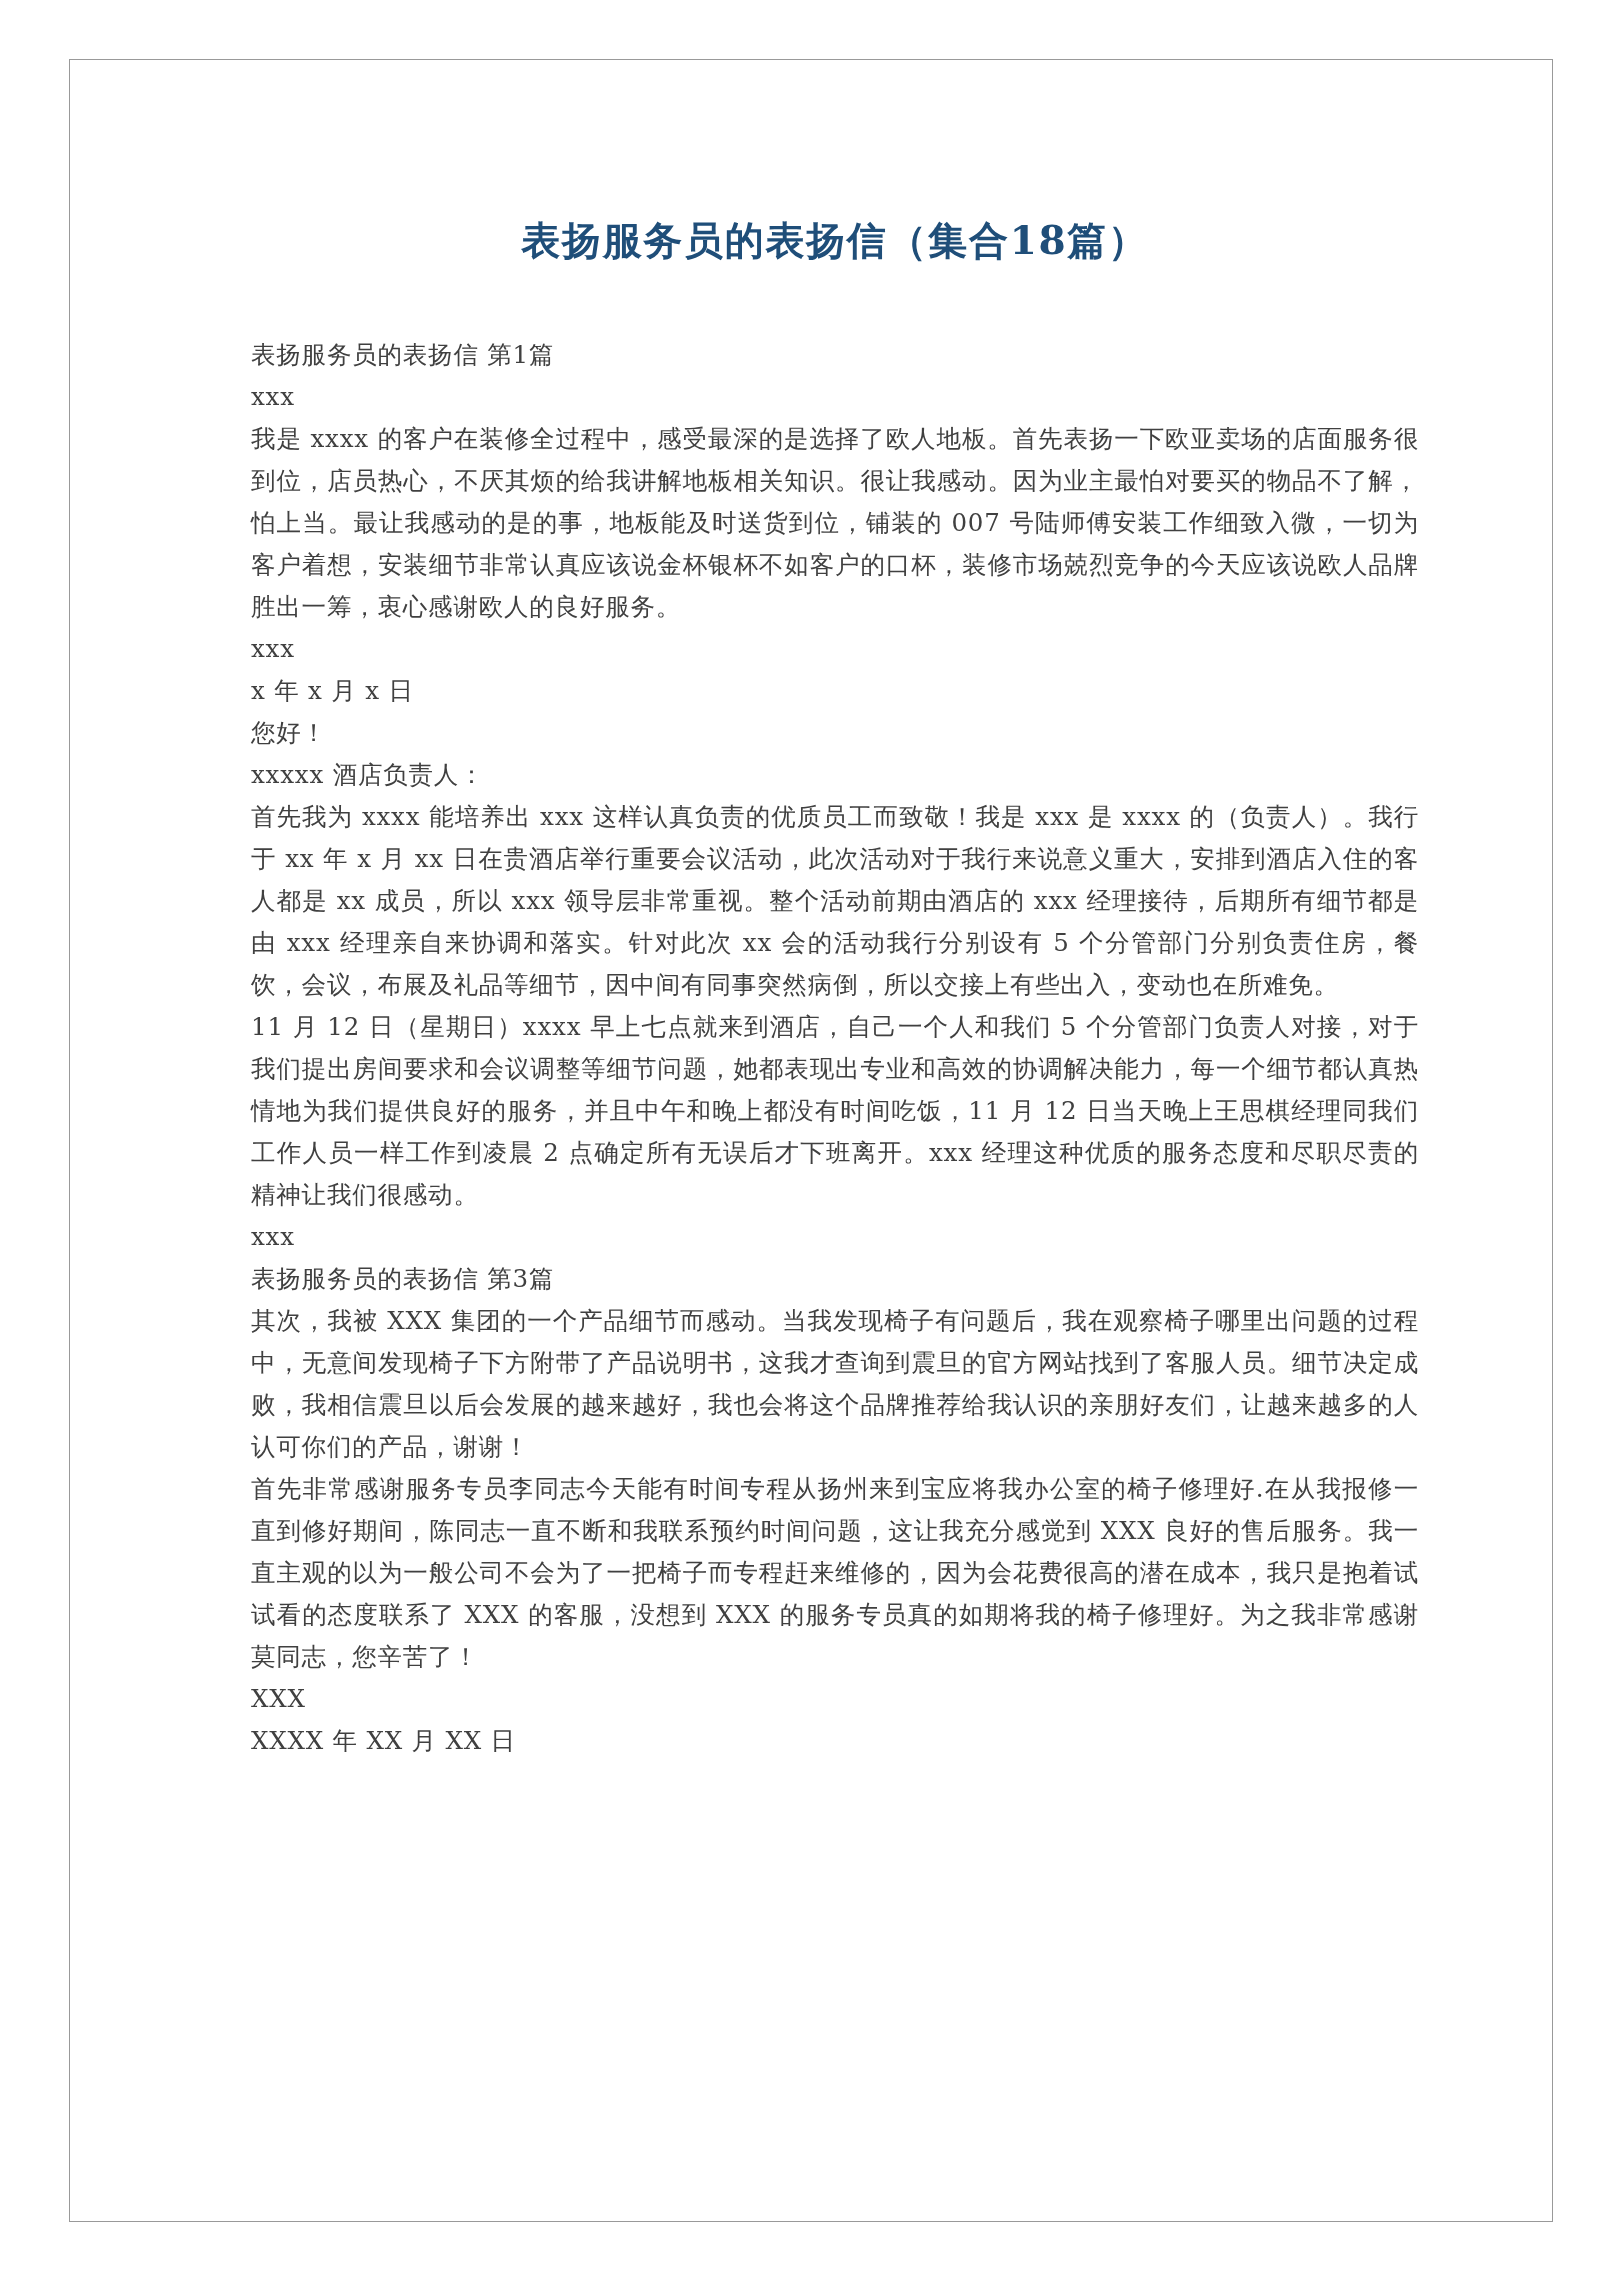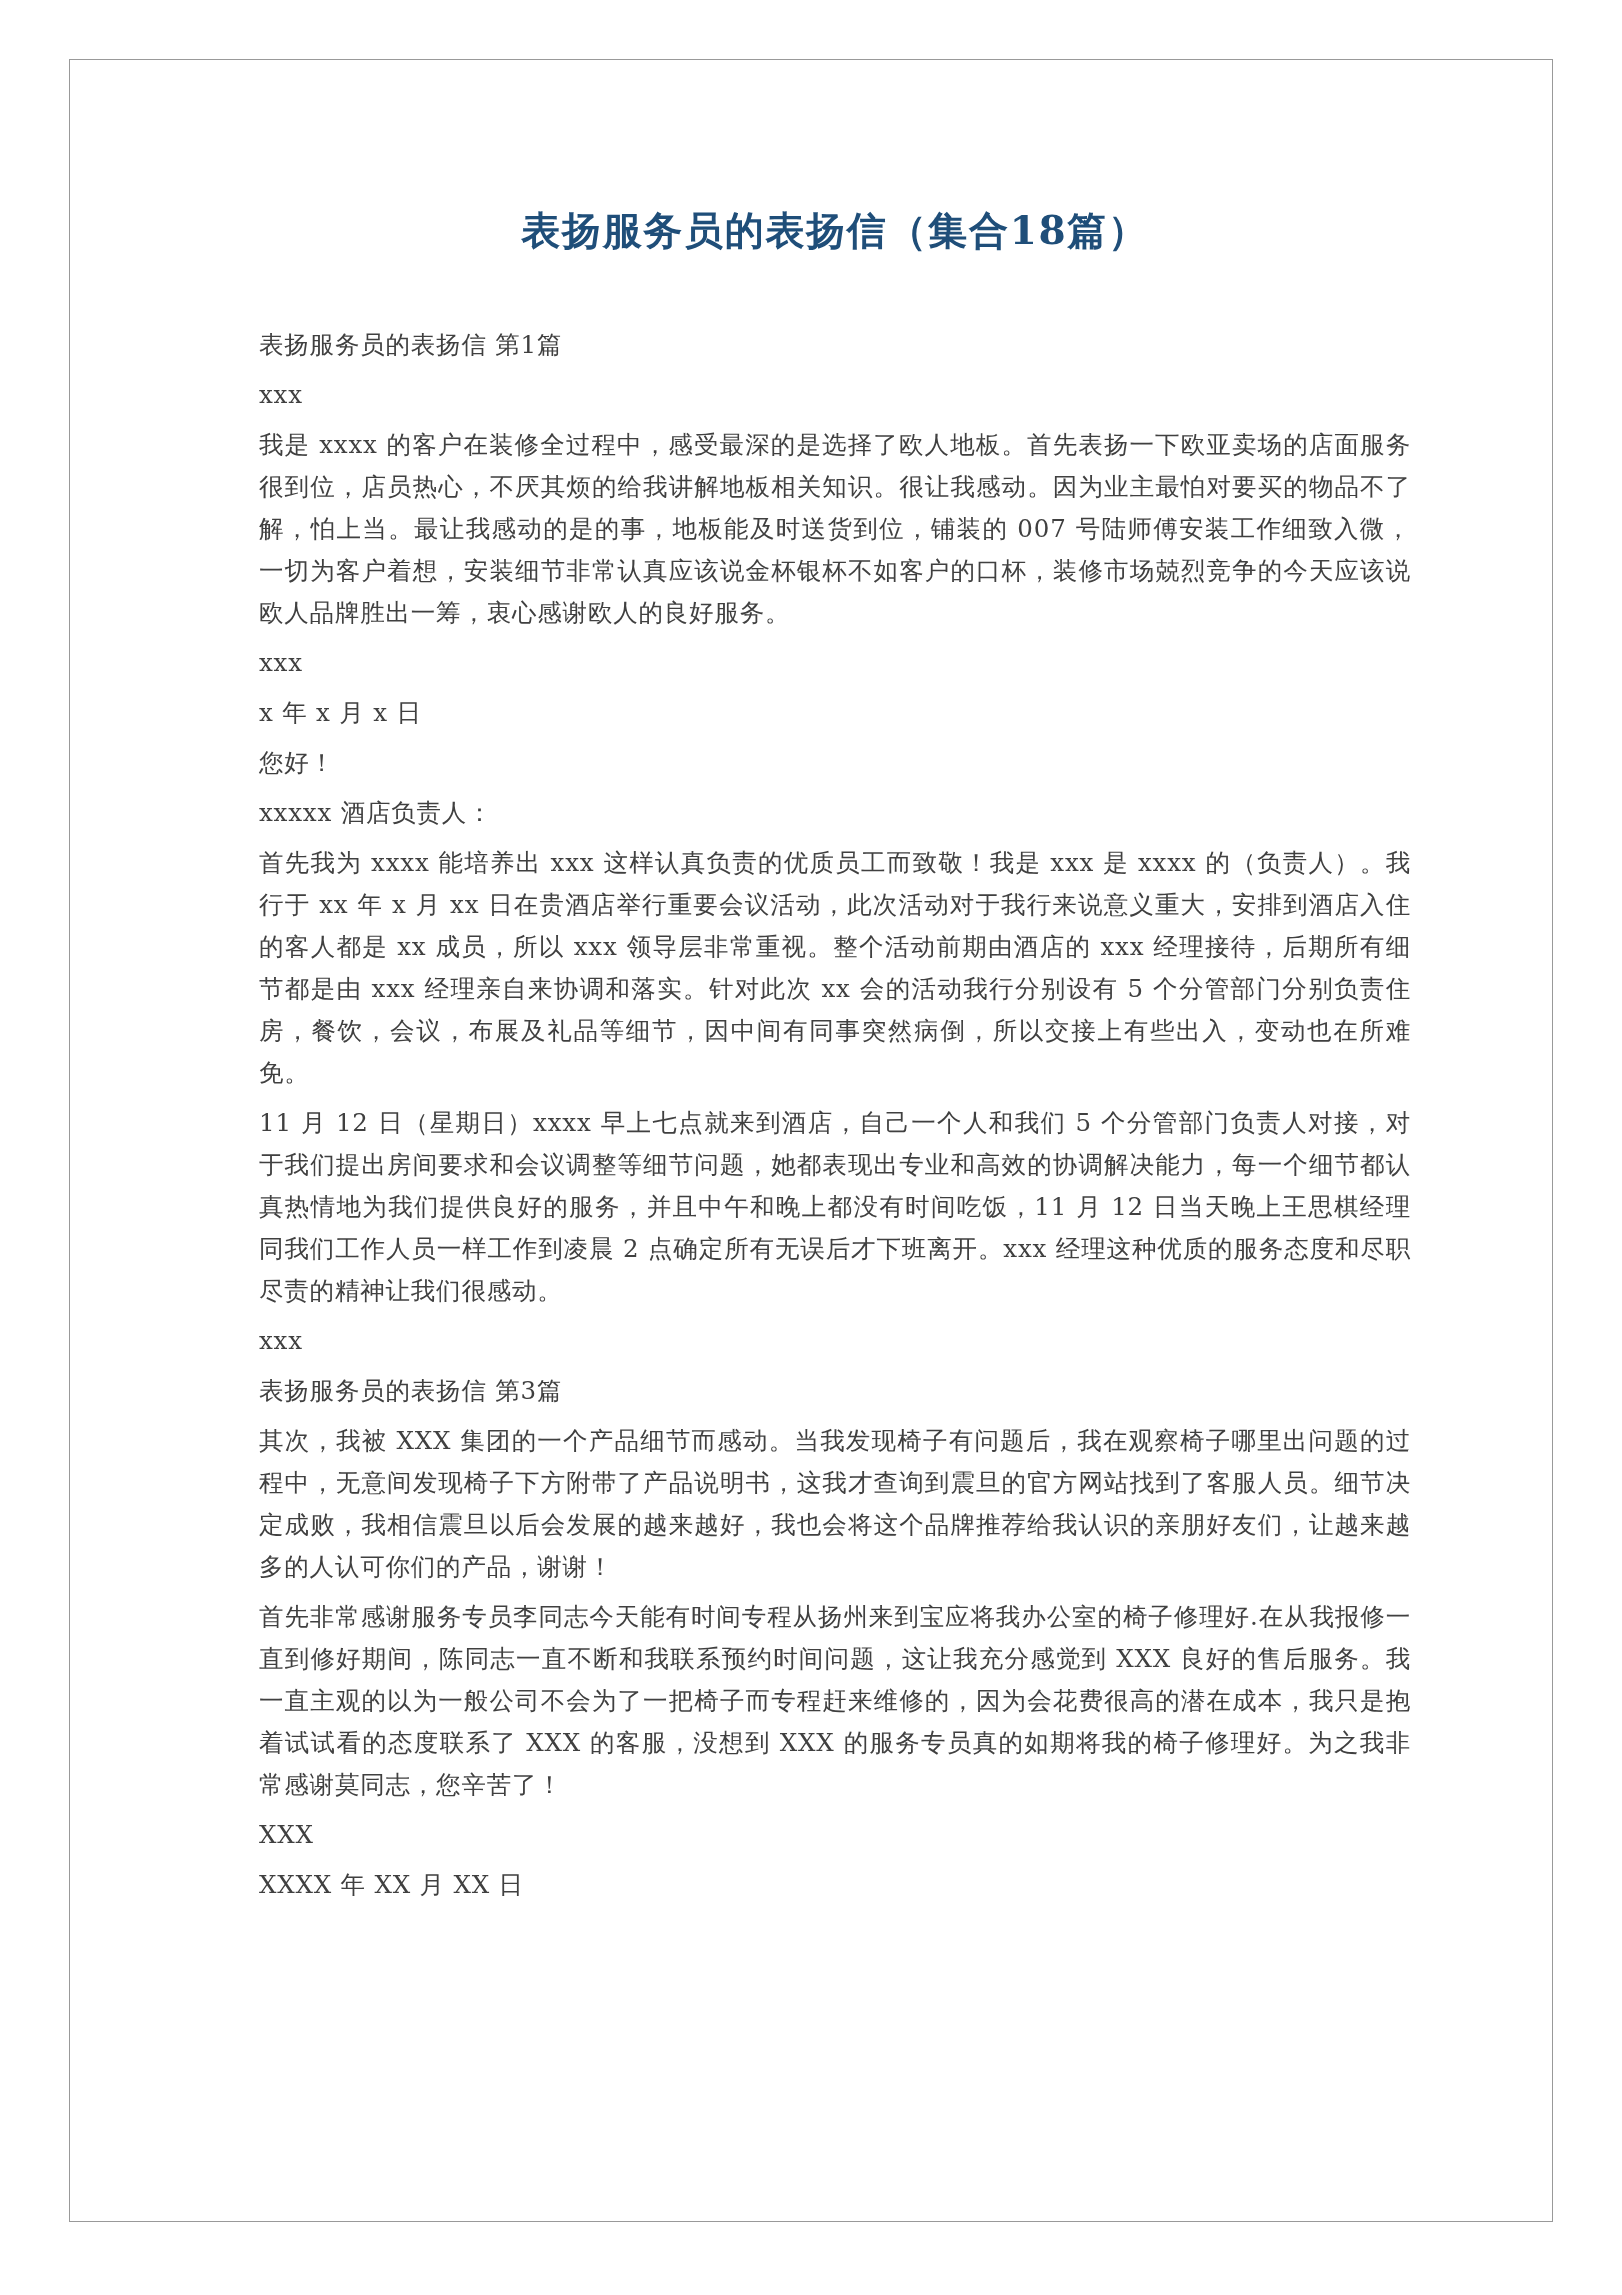--- a/index.html
+++ b/index.html
@@ -27,24 +27,24 @@
   }
   .content {
     padding: 144px 133px 0 181px;
   }
   .doc-title {
     text-align: center;
     font-size: 39px;
     font-weight: bold;
     letter-spacing: 1.7px;
     color: var(--title-color, #1f4e79);
-    margin: 0 0 66px 0;
+    margin: 10px 0 66px 0;
   }
   .paragraphs p {
-    margin: 8px;
+    margin: 0;
     font-size: 24.5px;
     line-height: 42px;
     letter-spacing: 0.8px;
     color: var(--body-color, #404040);
     text-align: justify;
     text-justify: inter-ideograph;
     word-break: break-all;
   }
 </style>
 </head>

